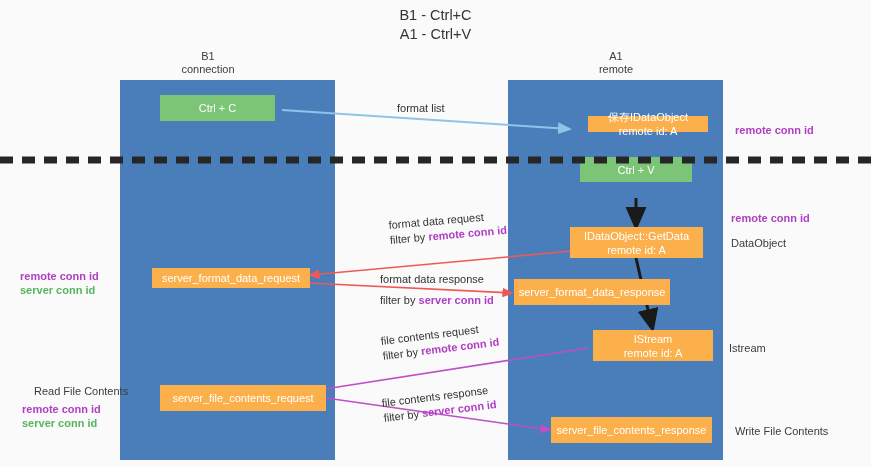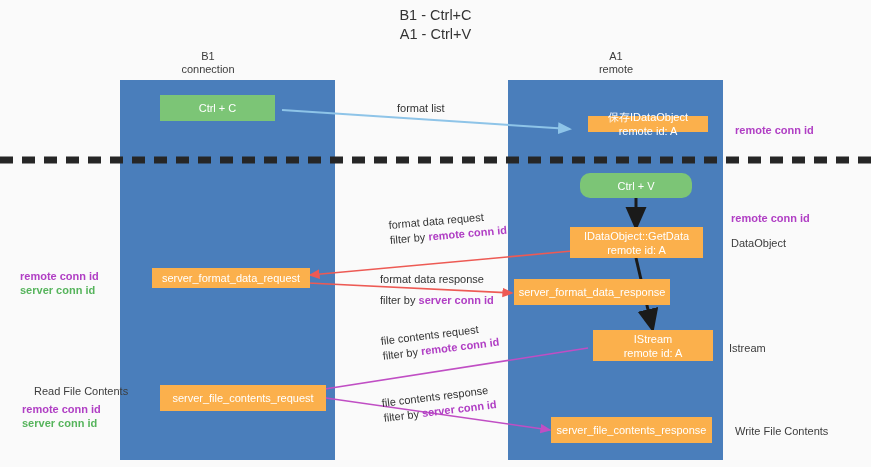--- a/index.html
+++ b/index.html
@@ -100,21 +100,21 @@
 
   <div class="abs node green" style="left:160px;top:95px;width:115px;height:26px;">
     <div>Ctrl + C</div>
   </div>
 
   <div class="abs node orange" style="left:588px;top:116px;width:120px;height:16px;">
     <div>保存IDataObject</div>
     <div class="l2">remote id: A</div>
   </div>
 
-  <div class="abs node green" style="left:580px;top:173px;width:112px;height:25px;border-radius:10px;">
+  <div class="abs node green" style="left:580px;top:157px;width:112px;height:25px;">
     <div>Ctrl + V</div>
   </div>
 
   <div class="abs node orange" style="left:570px;top:227px;width:133px;height:31px;">
     <div>IDataObject::GetData</div>
     <div class="l2">remote id: A</div>
   </div>
 
   <div class="abs node orange" style="left:152px;top:268px;width:158px;height:20px;">
     <div>server_format_data_request</div>

